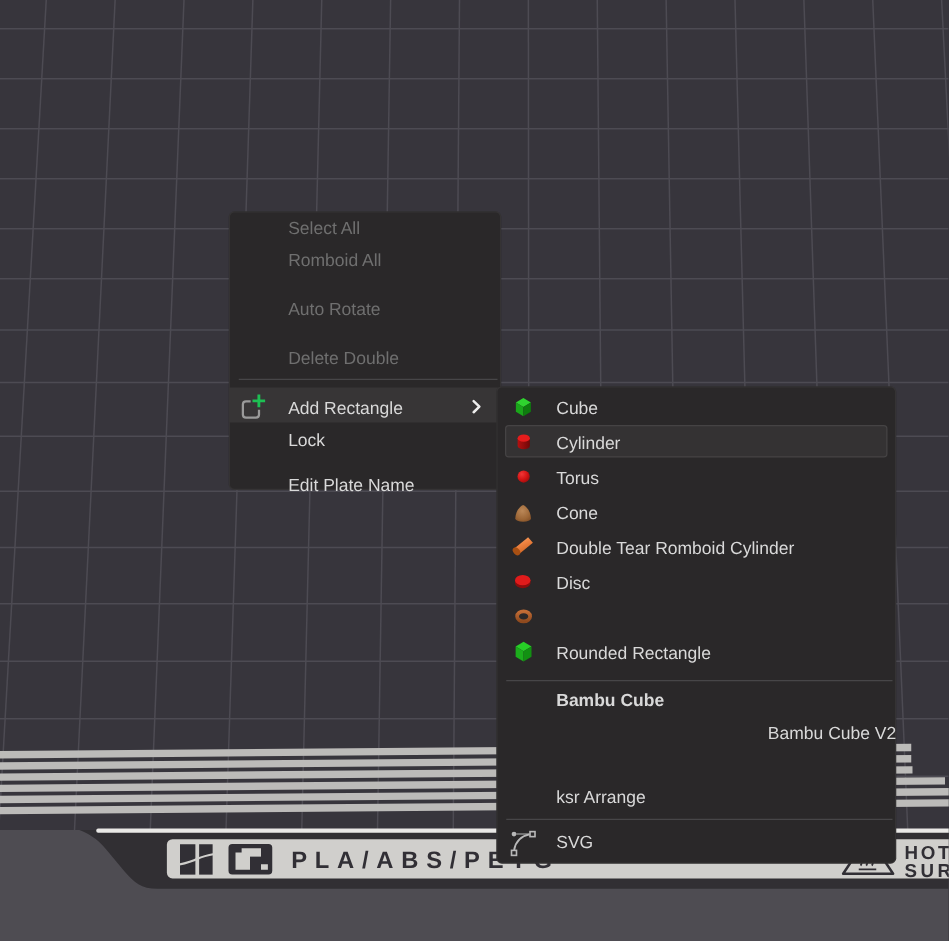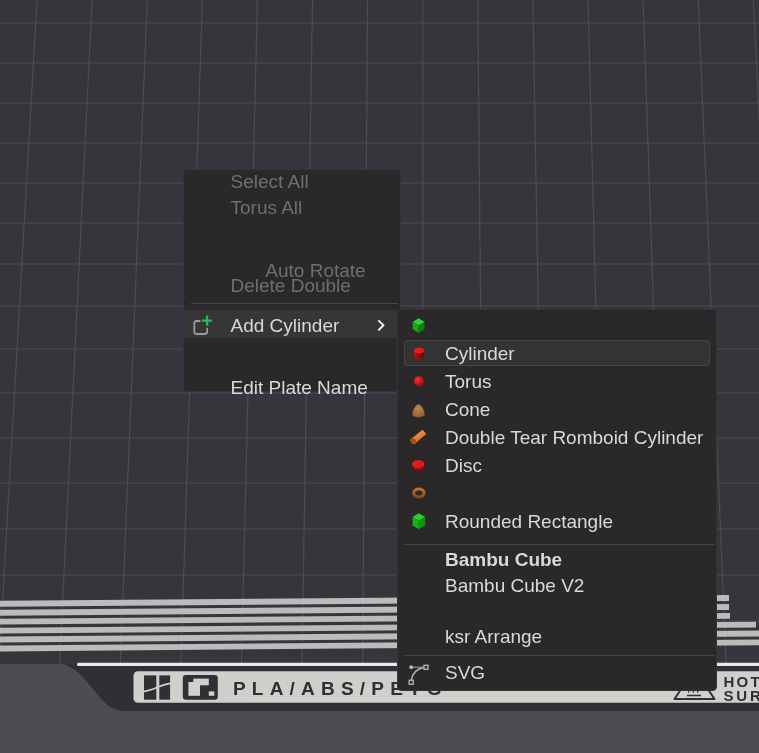--- a/index.html
+++ b/index.html
@@ -1,16 +1,16 @@
 <!DOCTYPE html>
 <html><head><meta charset="utf-8"><style>
 html,body{margin:0;padding:0;width:759px;height:753px;overflow:hidden;background:#37353c;font-family:"Liberation Sans",sans-serif;}
 #scene{position:absolute;left:0;top:0;width:759px;height:753px;}
 .menu{position:absolute;background:#2a2829;border-radius:4.5px;box-shadow:inset 0 0 0 1px rgba(255,255,255,0.055);}
-.mi{position:absolute;left:0;width:100%;height:22px;line-height:22px;font-size:19px;color:#d9d9d9;padding-left:47.5px;box-sizing:border-box;white-space:nowrap;}
+.mi{position:absolute;left:0;width:100%;height:22px;line-height:22px;font-size:14px;color:#d9d9d9;padding-left:47.5px;box-sizing:border-box;white-space:nowrap;}
 .dim{color:#6f6f6f;}
 .sep{position:absolute;left:8px;right:3px;height:1px;background:#474648;}
 </style></head>
 <body>
 <div id="scene">
     <svg width="759" height="753" viewBox="0 0 759 753" style="position:absolute;left:0;top:0">
 <defs>
 <radialGradient id="sph" cx="0.35" cy="0.3" r="0.9">
  <stop offset="0" stop-color="#f03636"></stop>
           <stop offset="0.5" stop-color="#d31414"></stop>
@@ -96,44 +96,46 @@
 <path d="M694.5,669 L714.5,699 L674.5,699 Z" fill="none" stroke="#312f35" stroke-width="2" stroke-linejoin="round"></path>
 <path d="M687,695.5 h14 M688.5,692.5 q1.5,-2 0,-4 m4.5,4 q1.5,-2 0,-4 m4.5,4 q1.5,-2 0,-4" stroke="#312f35" stroke-width="1.4" fill="none"></path>
 <text x="723.5" y="687.3" font-family="Liberation Sans, sans-serif" font-weight="bold" font-size="15" letter-spacing="2.2" fill="#312f35">HOT</text>
 <text x="723.5" y="701.3" font-family="Liberation Sans, sans-serif" font-weight="bold" font-size="15" letter-spacing="2.8" fill="#312f35">SUR</text>
 </svg>
   </div>
 
 <div class="menu" id="m1" style="left:183px;top:169px;width:217.5px;height:222.5px;">
   <div style="position:absolute;left:0;top:141px;width:100%;height:28px;background:#373536;"></div>
   <div class="mi dim" style="top:2.3px;">Select All</div>
-  <div class="mi dim" style="top:28.1px;">Torus All</div>
-  <div class="mi dim" style="top:91px;text-align:center;">Auto Rotate</div>
+  <div class="mi dim" style="top:28.1px;">Romboid All</div>
+  <div class="mi dim" style="top:67px;">Auto Rotate</div>
   <div class="mi dim" style="top:105.5px;">Delete Double</div>
   <div class="sep" style="top:133.5px;"></div>
-  <div class="mi" style="top:145.8px;">Add Cylinder</div>
+  <div class="mi" style="top:145.8px;">Add Rectangle</div>
+  <div class="mi" style="top:172.4px;">Lock</div>
   <div class="mi" style="top:188px;margin-top:20px;">Edit Plate Name</div>
   <svg width="217.5" height="222.5" viewBox="183 169 217.5 222.5" style="position:absolute;left:0;top:0">
       <path d="M200.5,321 H196.8 Q194.3,321 194.3,323.5 V331.5 Q194.3,334 196.8,334 H204.7 Q207.2,334 207.2,331.5 V327.7" fill="none" stroke="#9a9a9a" stroke-width="1.8"></path>
       <path d="M202,320.7 H212.1 M207.1,315.5 V325.8" stroke="#1dbf53" stroke-width="2.3" fill="none"></path>
       <polyline points="378.9,320.9 383.5,325.3 378.9,329.8" fill="none" stroke="#ececec" stroke-width="2" stroke-linecap="round" stroke-linejoin="round"></polyline>
     </svg>
 </div>
 
 <div class="menu" id="m2" style="left:397px;top:308.5px;width:320px;height:382.5px;">
   <div style="position:absolute;left:7px;top:31.5px;width:305.5px;height:25.5px;background:#343233;border:1px solid #454344;border-radius:3px;box-sizing:border-box;"></div>
+  <div class="mi" style="top:6.5px;padding-left:48px;">Cube</div>
   <div class="mi" style="top:34.5px;padding-left:48px;">Cylinder</div>
   <div class="mi" style="top:62.5px;padding-left:48px;">Torus</div>
   <div class="mi" style="top:90.5px;padding-left:48px;">Cone</div>
   <div class="mi" style="top:118.5px;padding-left:48px;">Double Tear Romboid Cylinder</div>
   <div class="mi" style="top:146.5px;padding-left:48px;">Disc</div>
   <div class="mi" style="top:202.5px;padding-left:48px;">Rounded Rectangle</div>
   <div class="sep" style="top:235.4px;"></div>
   <div class="mi" style="top:240.9px;padding-left:48px;font-weight:bold;">Bambu Cube</div>
-  <div class="mi" style="top:266.7px;padding-left:48px;">Bambu Cube V2</div>
+  <div class="mi" style="top:266.7px;padding-left:48px;text-align:right;">Bambu Cube V2</div>
   <div class="mi" style="top:317.7px;padding-left:48px;">ksr Arrange</div>
   <div class="sep" style="top:346.7px;"></div>
   <div class="mi" style="top:353.2px;padding-left:48px;">SVG</div>
   <svg width="320" height="382.5" viewBox="397 308.5 320 382.5" style="position:absolute;left:0;top:0">
       <path d="M418.7,317.8 L424.7,321.40000000000003 L418.7,325.0 L412.7,321.40000000000003 Z" fill="#2fd32f"></path>
       <path d="M412.7,321.40000000000003 L418.7,325.0 L418.7,332.40000000000003 L412.7,328.8 Z" fill="#1aa51a"></path>
       <path d="M424.7,321.40000000000003 L418.7,325.0 L418.7,332.40000000000003 L424.7,328.8 Z" fill="#0e7c0e"></path>
 <path d="M414.1,350 v6 a4.9,2.9 0 0 0 9.8,0 v-6 Z" fill="url(#cylb)"></path>
       <ellipse cx="419" cy="350" rx="4.9" ry="2.9" fill="#e51c1c"></ellipse>
 <circle cx="418.9" cy="380.7" r="4.9" fill="url(#sph)"></circle>

